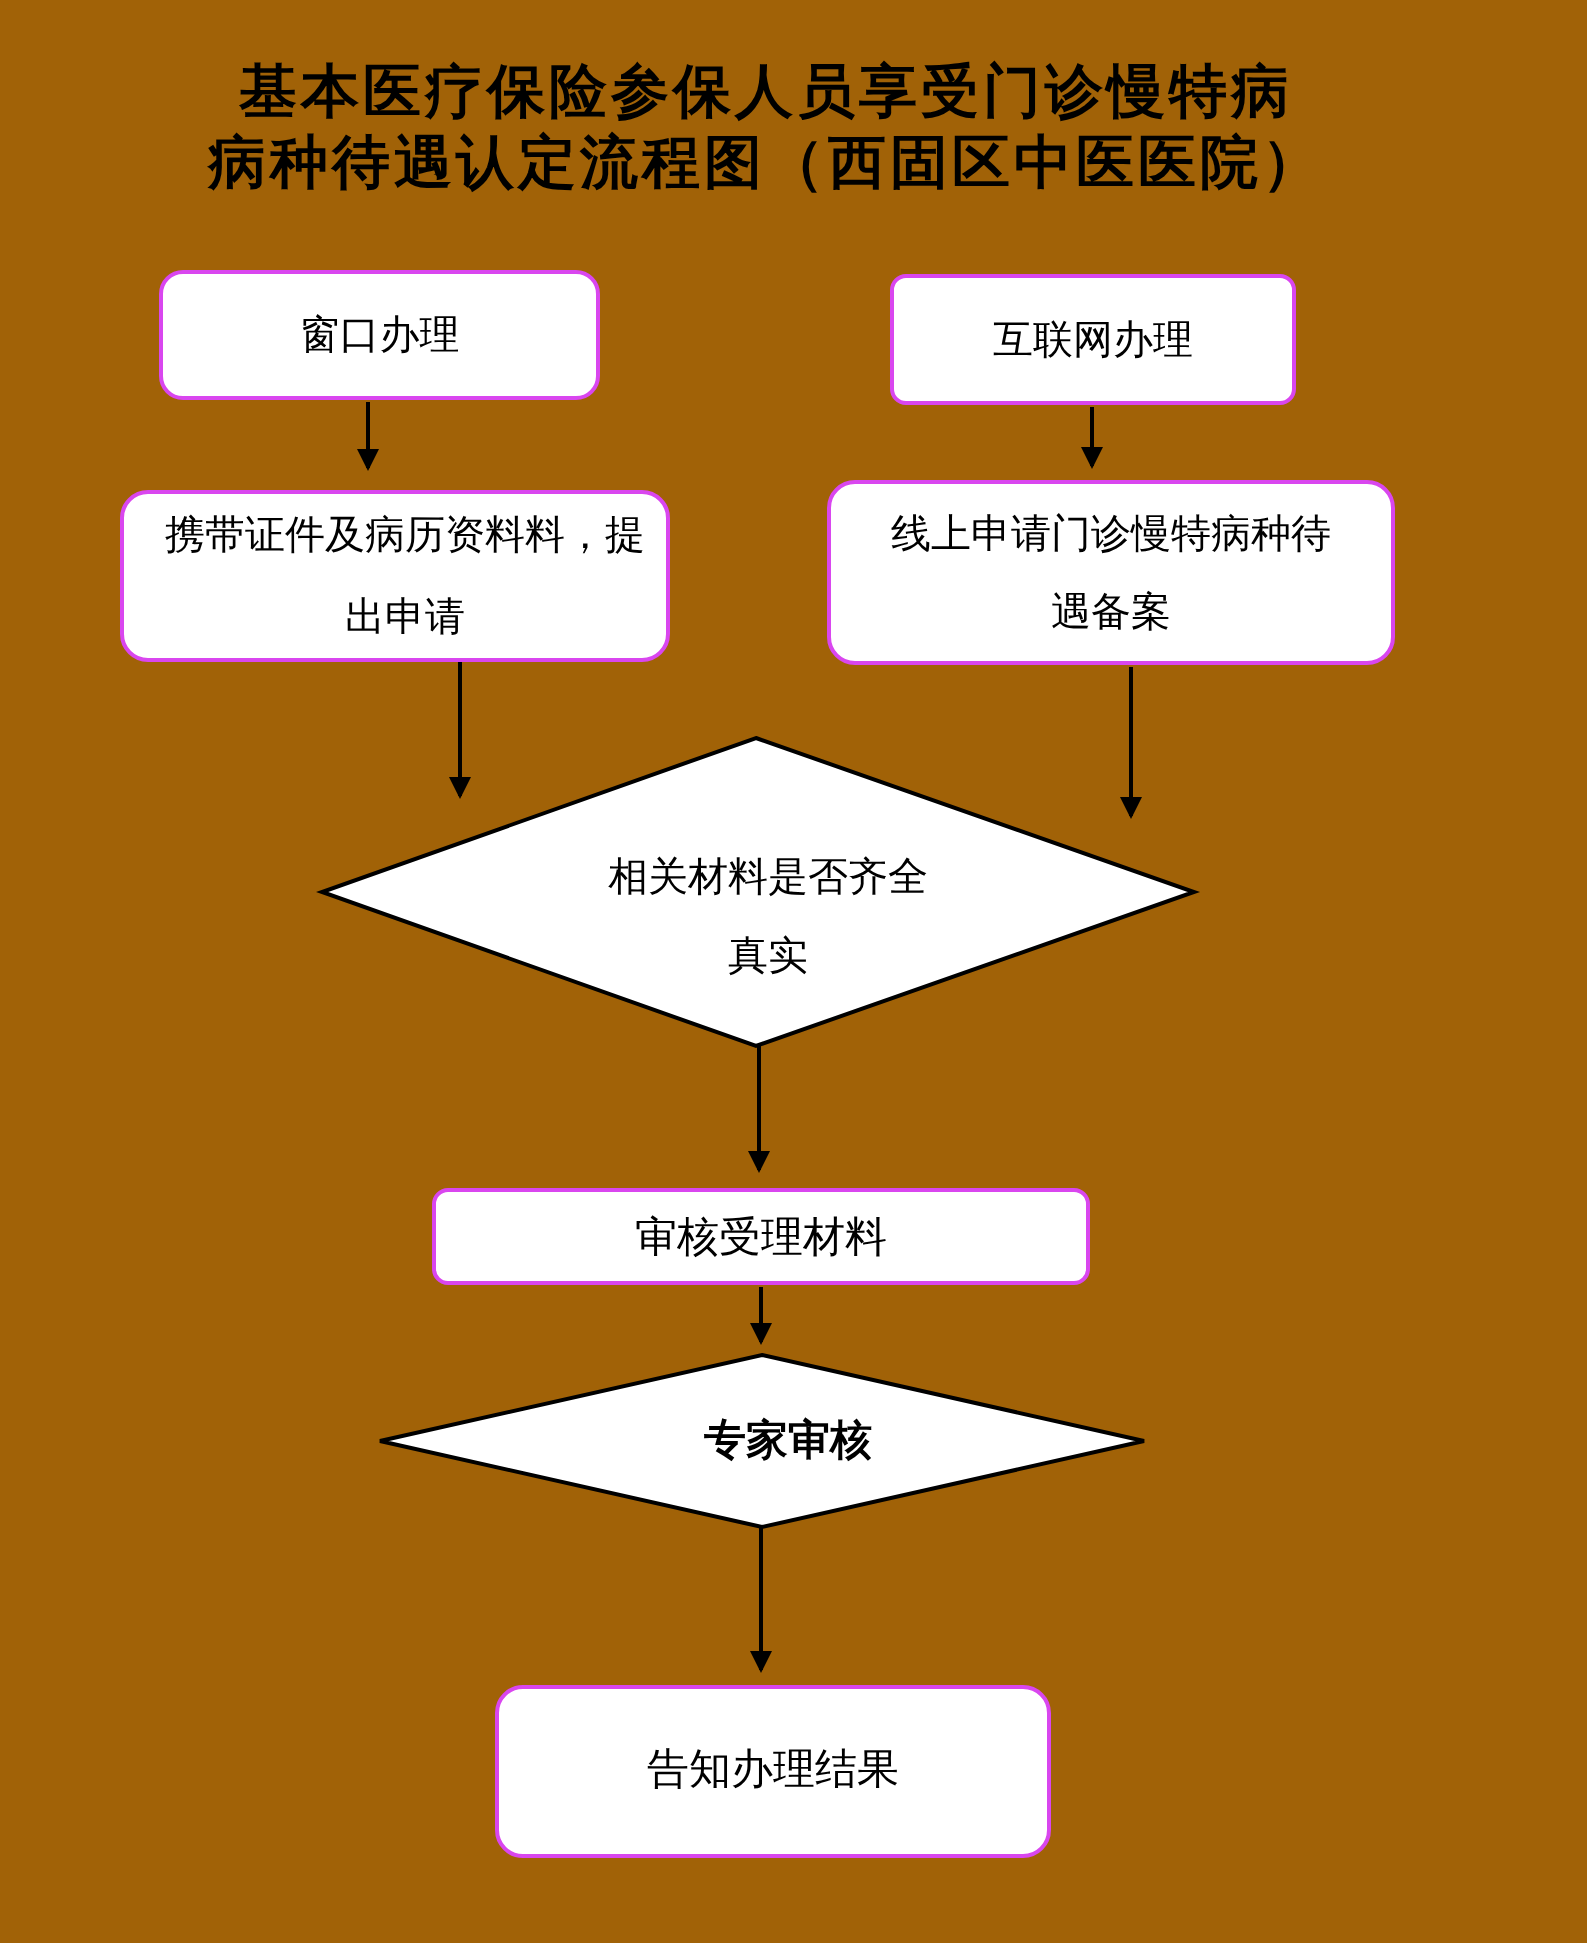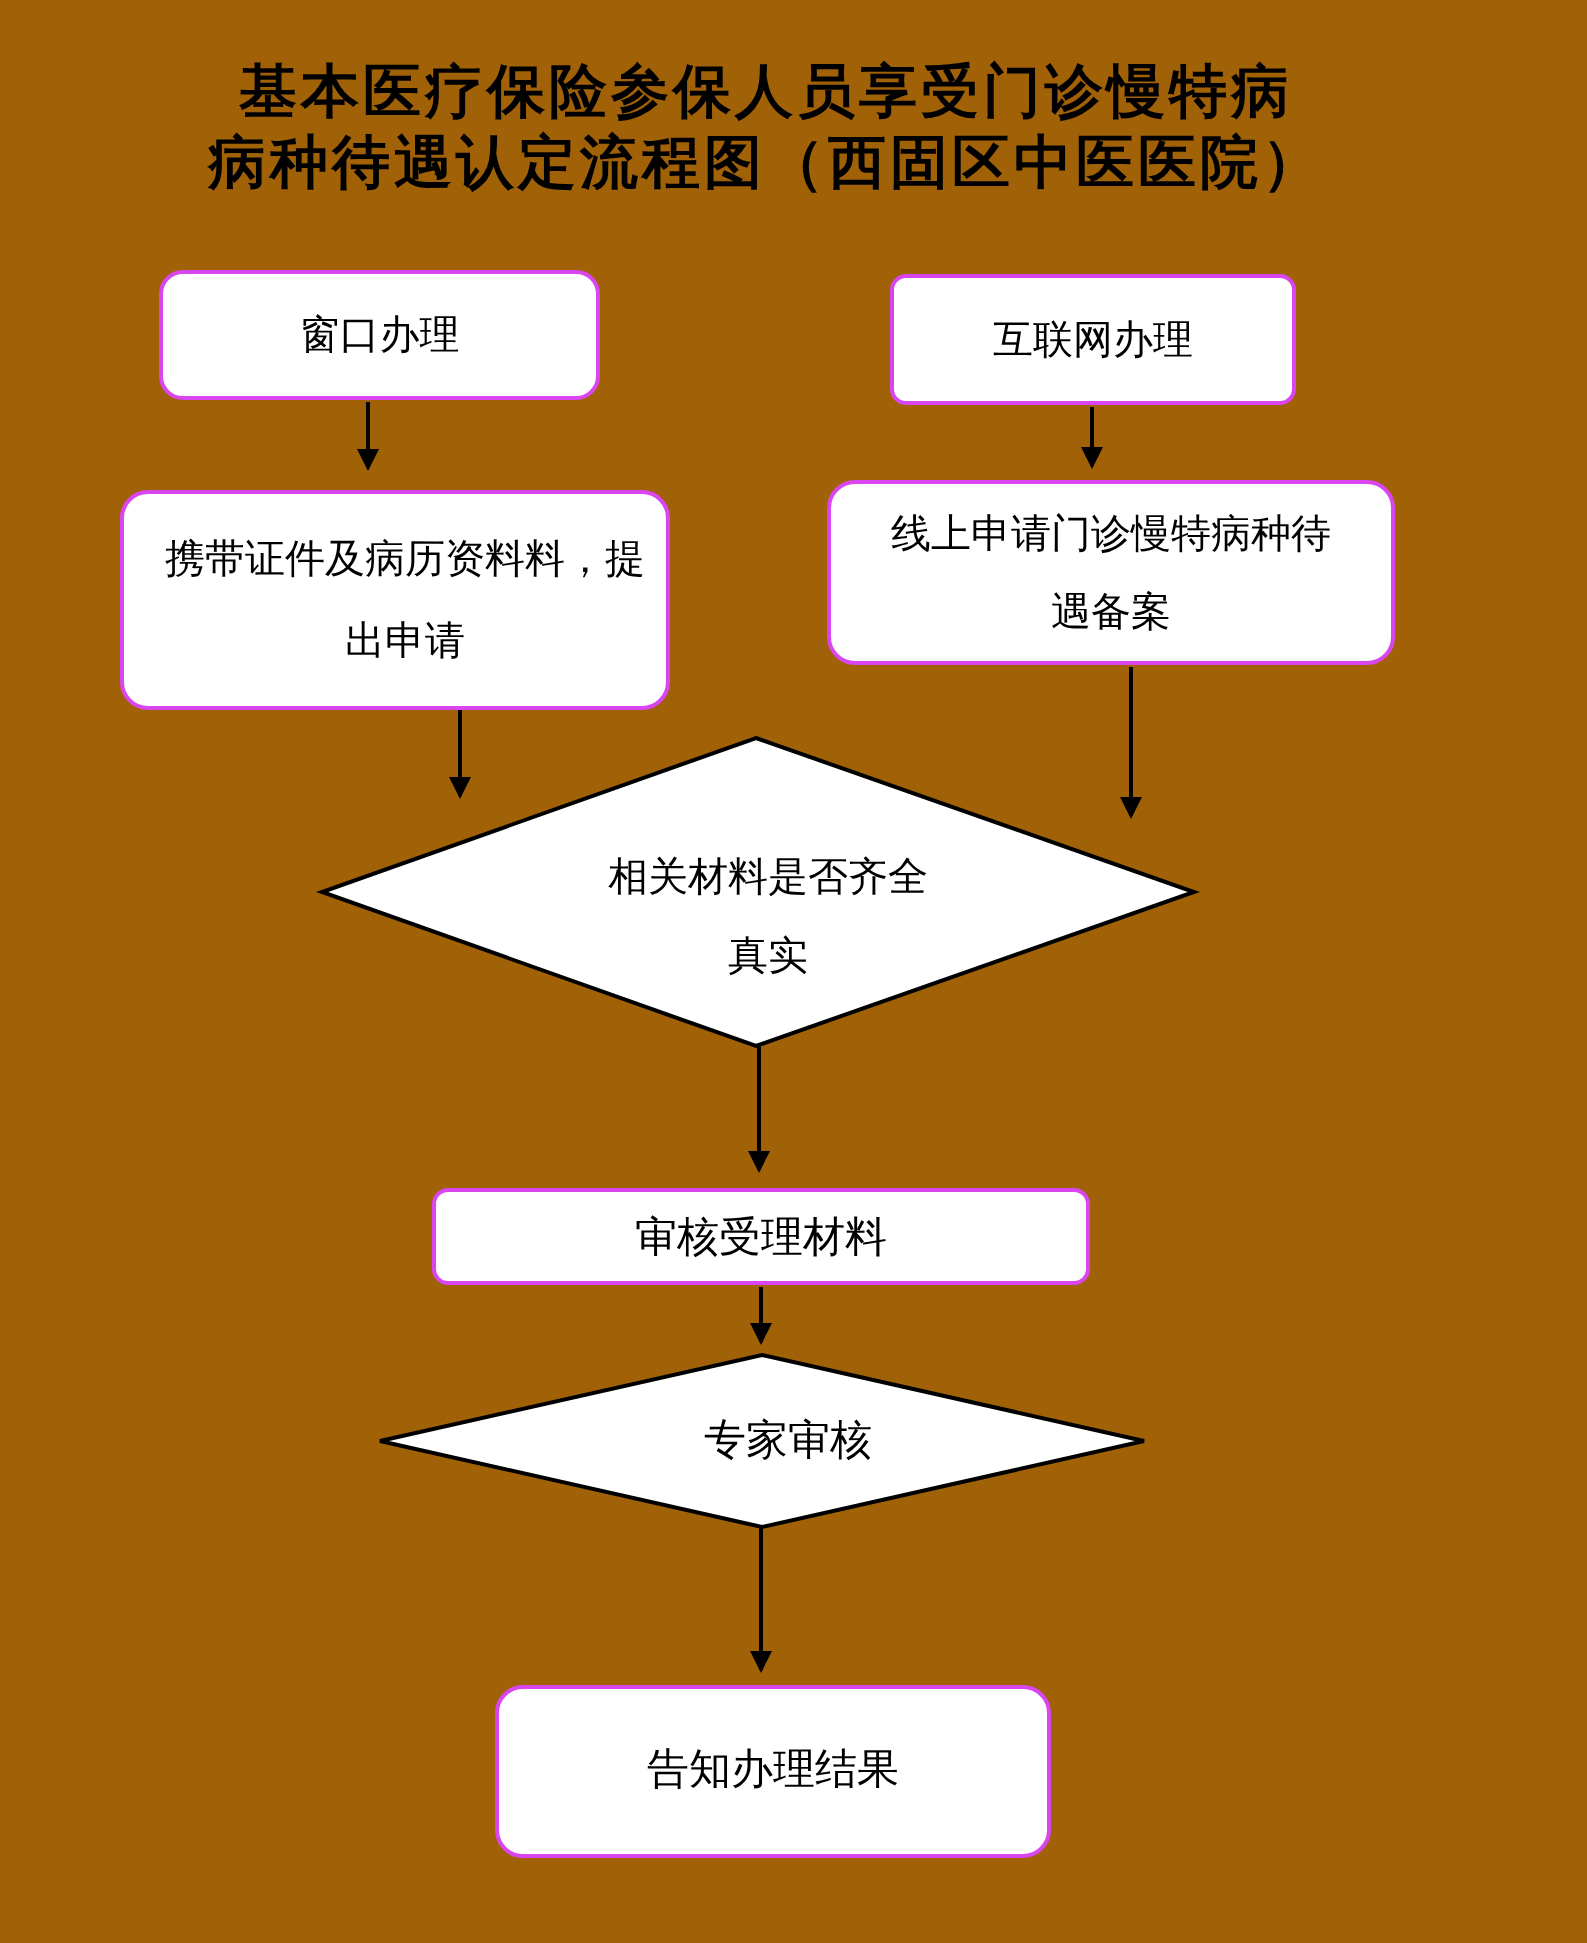--- a/index.html
+++ b/index.html
@@ -43,35 +43,35 @@
     flex-direction: column;
     align-items: center;
     justify-content: center;
     text-align: center;
     font-size: 40px;
     line-height: 80px;
     white-space: nowrap;
   }
   .node-window    { left: 159px; top: 270px; width: 441px; height: 130px; border-radius: 24px; }
   .node-internet  { left: 890px; top: 274px; width: 406px; height: 131px; border-radius: 16px; }
-  .node-documents { left: 120px; top: 490px; width: 550px; height: 220px; line-height: 82px; padding-left: 20px; }
+  .node-documents { left: 120px; top: 490px; width: 550px; height: 172px; line-height: 82px; padding-left: 20px; }
   .node-online    { left: 827px; top: 480px; width: 568px; height: 185px; line-height: 78px; }
   .node-review    { left: 432px; top: 1188px; width: 658px; height: 97px;  border-radius: 16px; font-size: 42px; text-align: right; }
   .node-notify    { left: 495px; top: 1685px; width: 556px; height: 173px; font-size: 42px;
                     justify-content: flex-start; padding-top: 40px; }
   .dlabel {
     position: absolute;
     transform: translate(-50%, -50%);
     text-align: center;
     font-size: 40px;
     line-height: 79px;
     white-space: nowrap;
   }
   .dlabel-materials { left: 768px; top: 916px; }
-  .dlabel-expert    { left: 788px; top: 1440px; font-size: 42px; }
+  .dlabel-expert    { left: 788px; top: 1440px; font-size: 42px; font-weight: bold; }
 </style>
 </head>
 <body>
 
 <div class="canvas">
 
   <svg class="connectors" width="1587" height="1943" viewBox="0 0 1587 1943">
     <defs>
       <marker id="arrowhead" viewBox="0 0 10 10" refX="8.6" refY="5" markerWidth="8.5" markerHeight="5.5" orient="auto">
         <path d="M 0 0 L 10 5 L 0 10 z" fill="#000000"></path>

